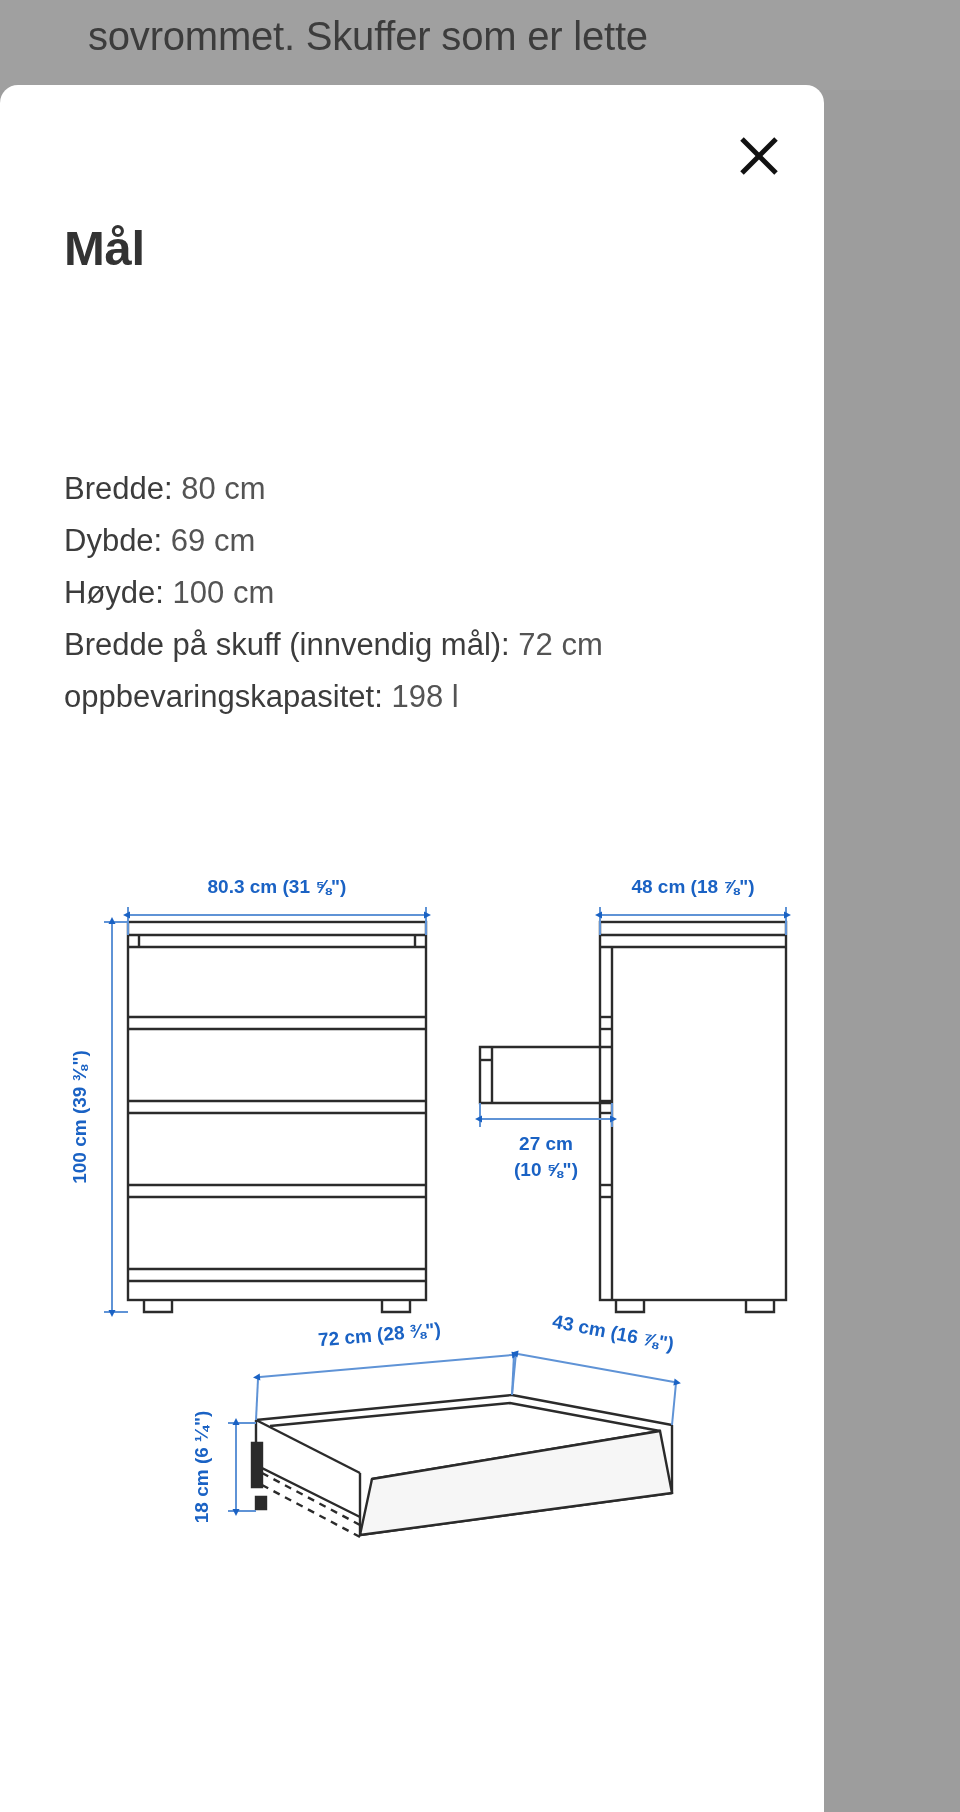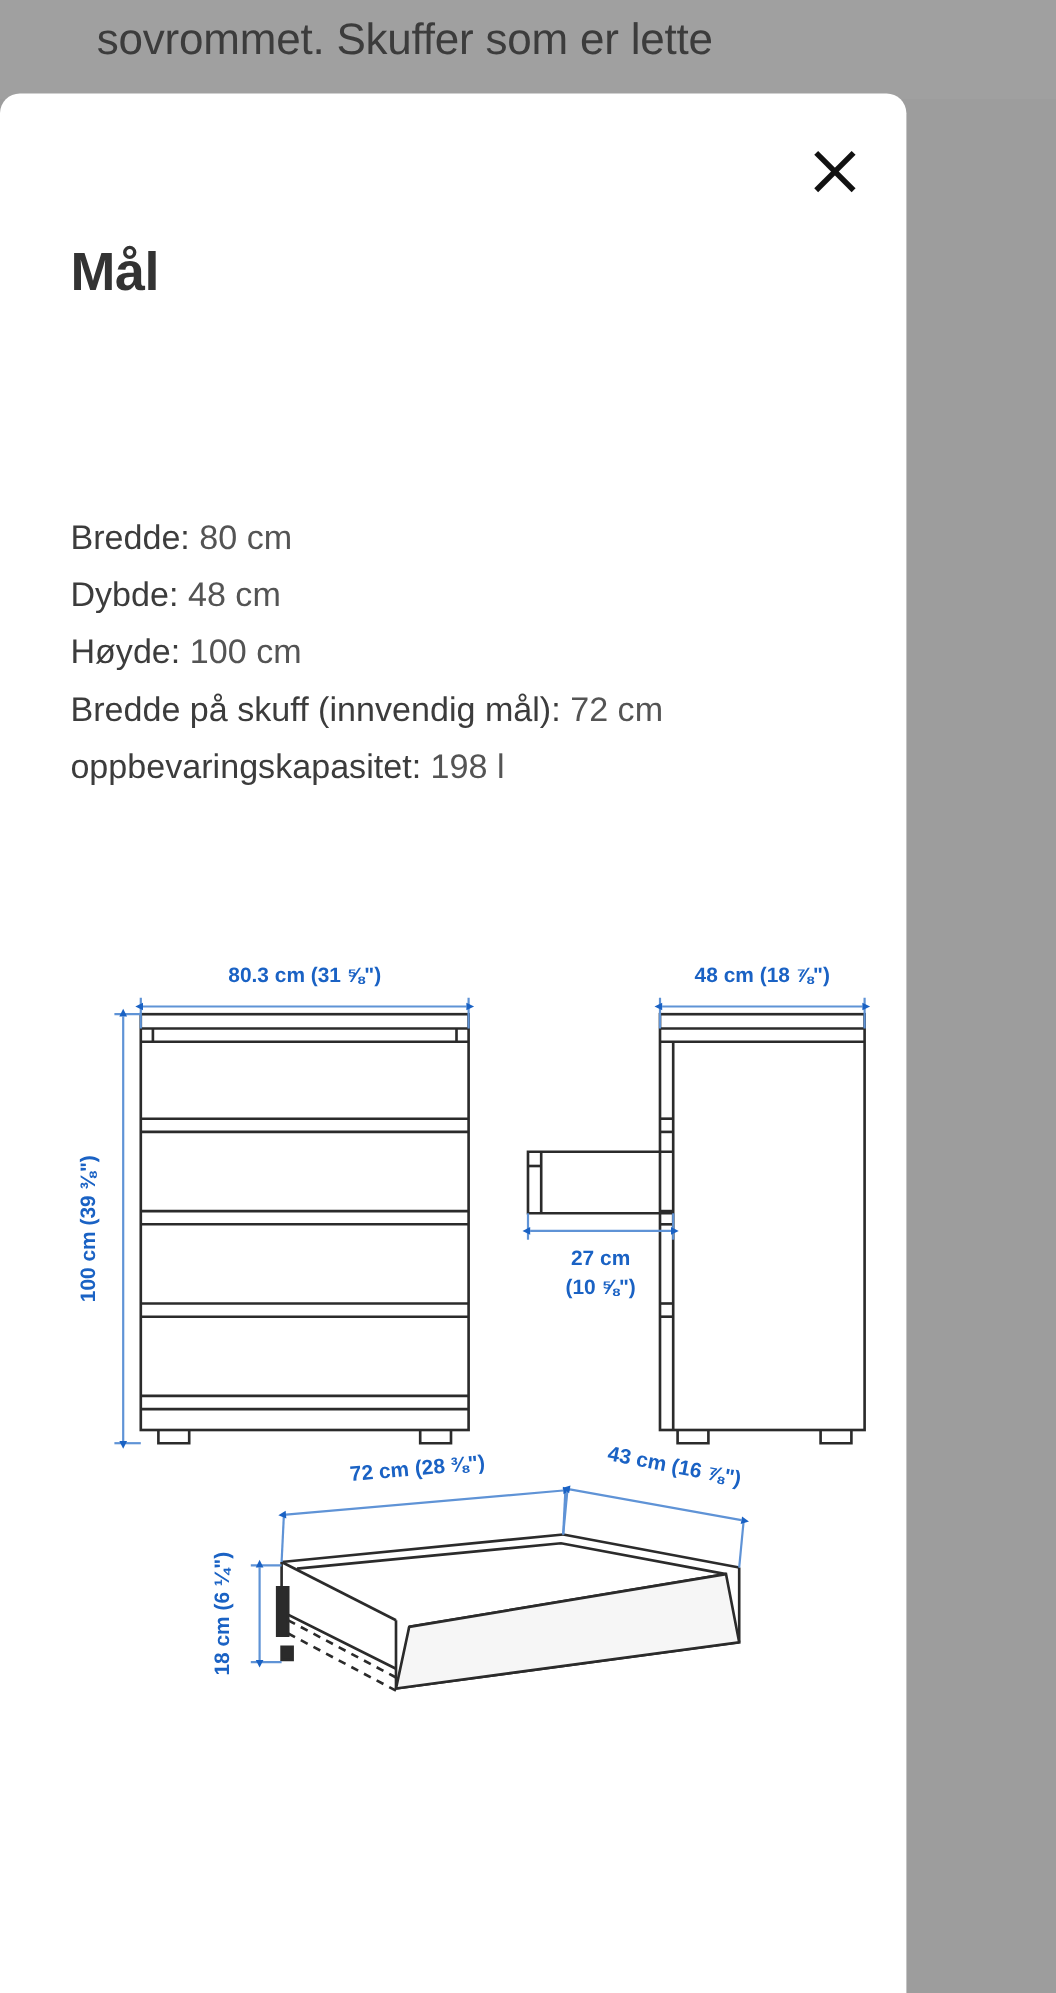--- a/index.html
+++ b/index.html
@@ -126,21 +126,21 @@
 
     <div class="sheet-title">Mål</div>
 
     <div class="spec-list">
       <div class="spec-row">
         <span class="spec-label">Bredde:</span>
         <span class="spec-value">80 cm</span>
       </div>
       <div class="spec-row">
         <span class="spec-label">Dybde:</span>
-        <span class="spec-value">48 cm</span>
+        <span class="spec-value">69 cm</span>
       </div>
       <div class="spec-row">
         <span class="spec-label">Høyde:</span>
         <span class="spec-value">100 cm</span>
       </div>
       <div class="spec-row">
         <span class="spec-label">Bredde på skuff (innvendig mål):</span>
         <span class="spec-value">72 cm</span>
       </div>
       <div class="spec-row">

